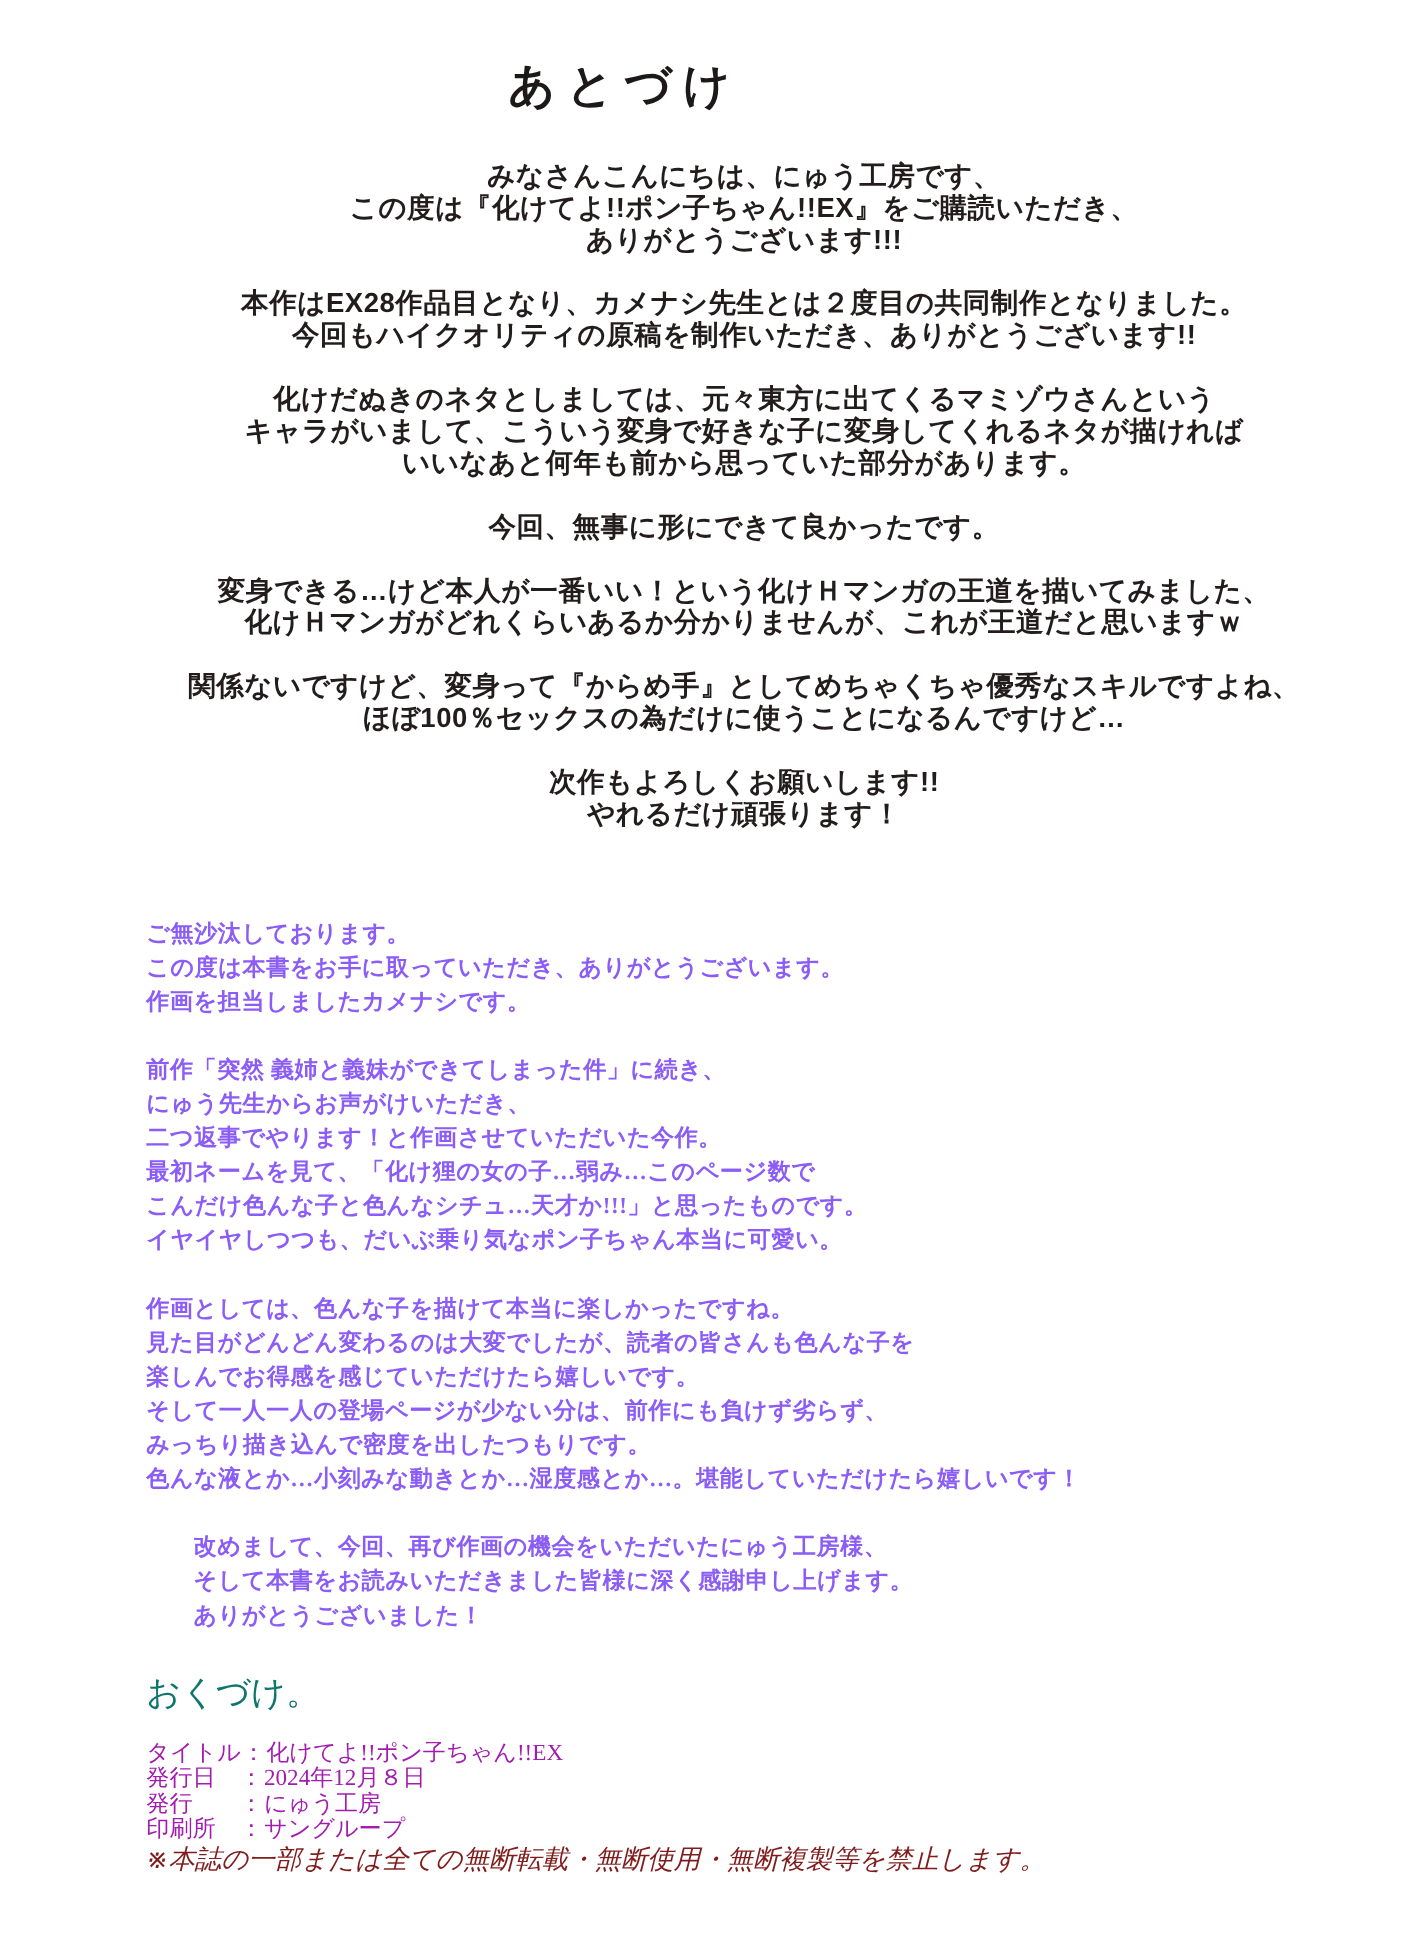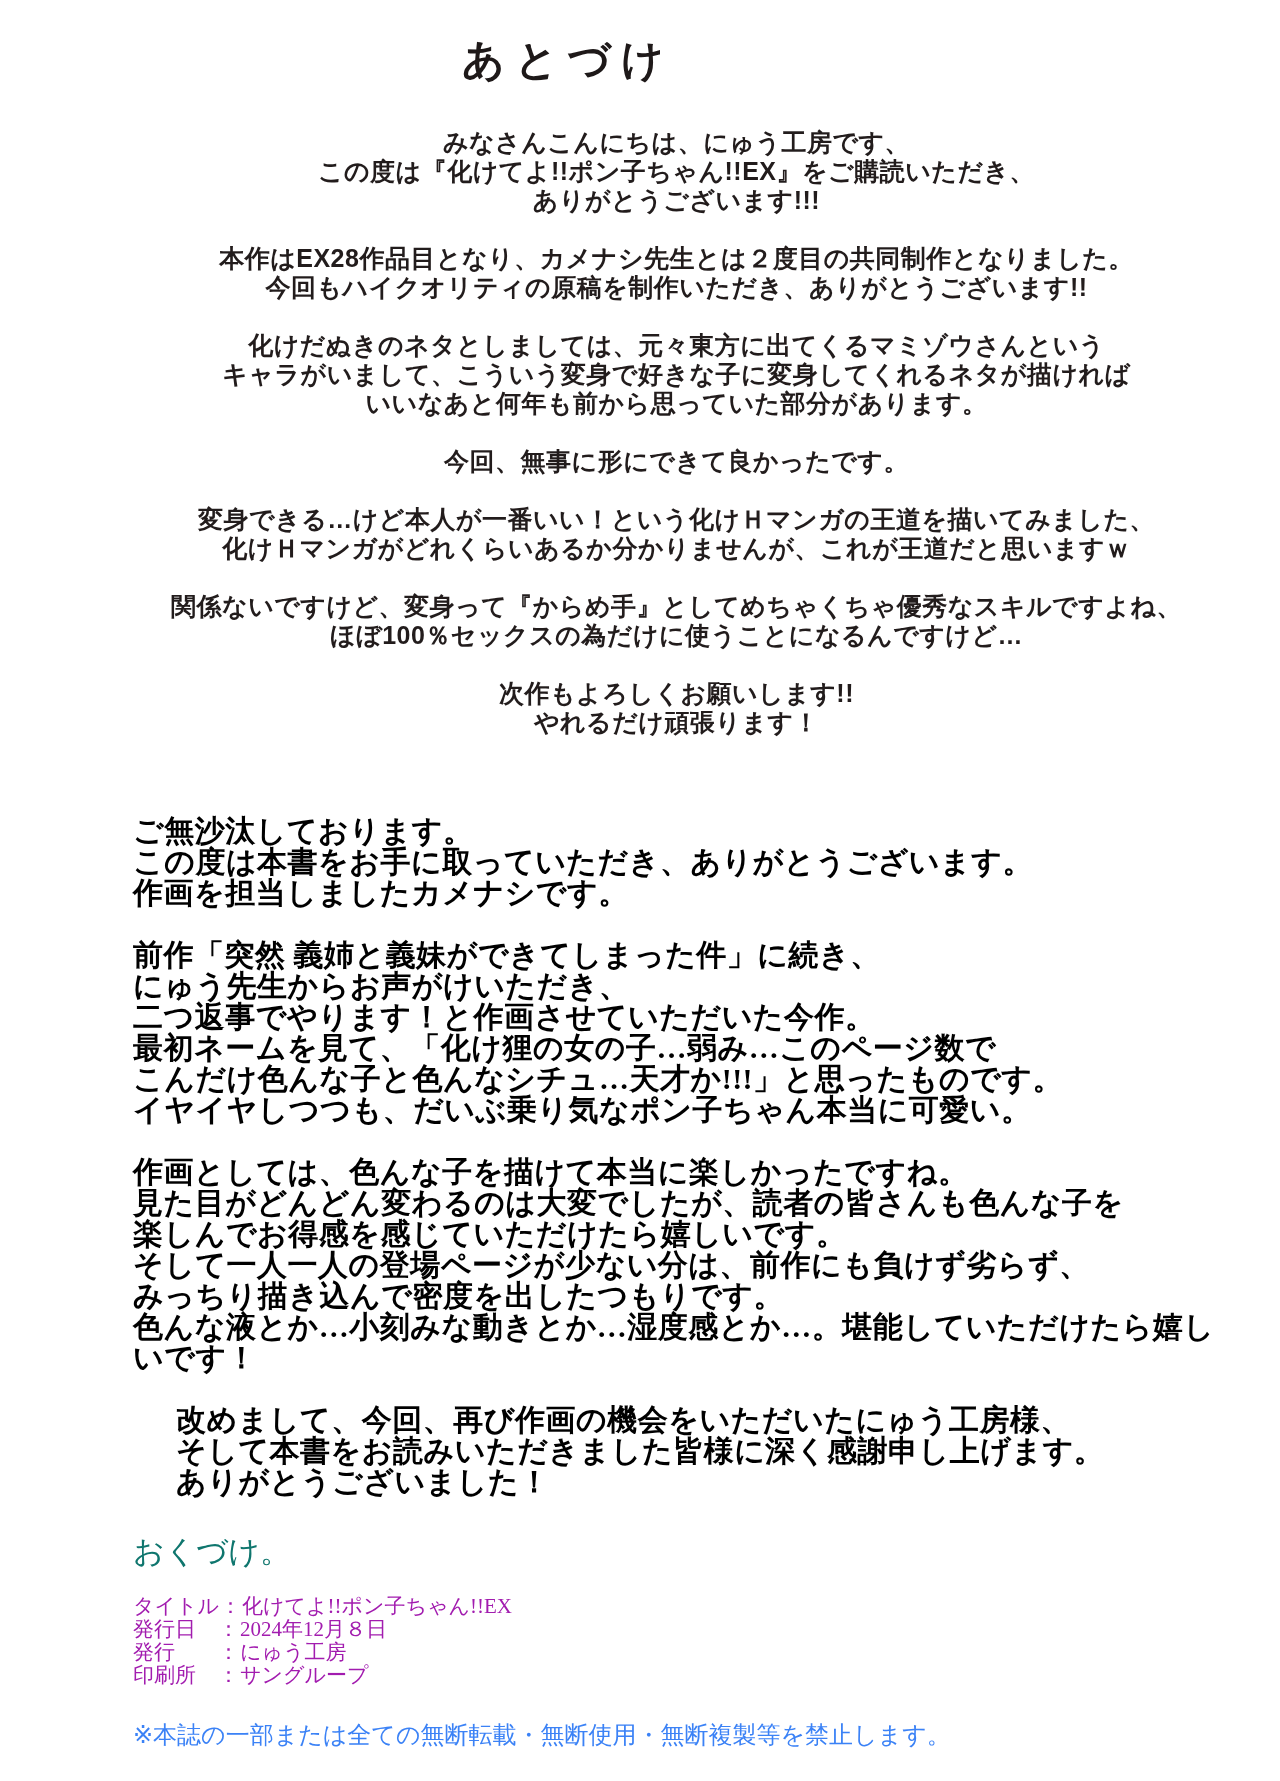--- a/index.html
+++ b/index.html
@@ -10,21 +10,21 @@
   body {
     width: 1280px;
     height: 1781px;
     overflow: hidden;
     font-family: "Liberation Sans", "DejaVu Sans", sans-serif;
   }
   .page {
     box-sizing: border-box;
     width: 1280px;
     height: 1382px;
-    padding: 32px 60px 0 133px;
+    padding: 50px 60px 0 133px;
     background: #ffffff;
   }
   
   .title {
     width: 870px;
     text-align: center;
     font-family: "Liberation Serif", "DejaVu Serif", serif;
     font-size: 42px;
     font-weight: 600;
     letter-spacing: 10px;
@@ -42,24 +42,24 @@
     white-space: pre-line;
     letter-spacing: 0.5px;
     text-align: center;
   }
   .sec-nyu p:last-child { margin-bottom: 0; }
   
   .sec-kamenashi { margin-top: 78px; }
   .sec-kamenashi p {
     margin: 0 0 31px 0;
     font-family: "Liberation Serif", "DejaVu Serif", serif;
-    font-size: 30px;
+    font-size: 21px;
     line-height: 31px;
     font-weight: 600;
-    color: #000000;
+    color: #8b5cf6;
     white-space: pre-line;
     letter-spacing: 0.5px;
   }
   .sec-kamenashi p:last-child { margin-bottom: 0; margin-left: 43px; }
   
   .okuzuke {
     margin-top: 34px;
     font-family: "Liberation Sans", "DejaVu Sans", sans-serif;
     font-size: 31px;
     font-weight: 500;
@@ -69,26 +69,26 @@
   .colophon-row {
     font-family: Liberation Serif, serif;
     font-size: 21px;
     line-height: 23px;
     font-weight: 500;
     color: #a21caf;
     white-space: pre-wrap;
   }
   .colophon-row .sep { padding: 0 1px; }
   .disclaimer {
-    margin-top: 32px;
     font-family: "Liberation Sans", "DejaVu Sans", sans-serif;
     font-size: 24px;
     font-weight: 500;
-    color: #3b82f6;
+    color: #7f1d1d;
     white-space: pre-wrap;
+    font-style: italic;
   }
 </style>
 </head>
 <body>
 
 <div class="page">
 
   <h1 class="title">あとづけ</h1>
 
   <section class="sec-nyu">

